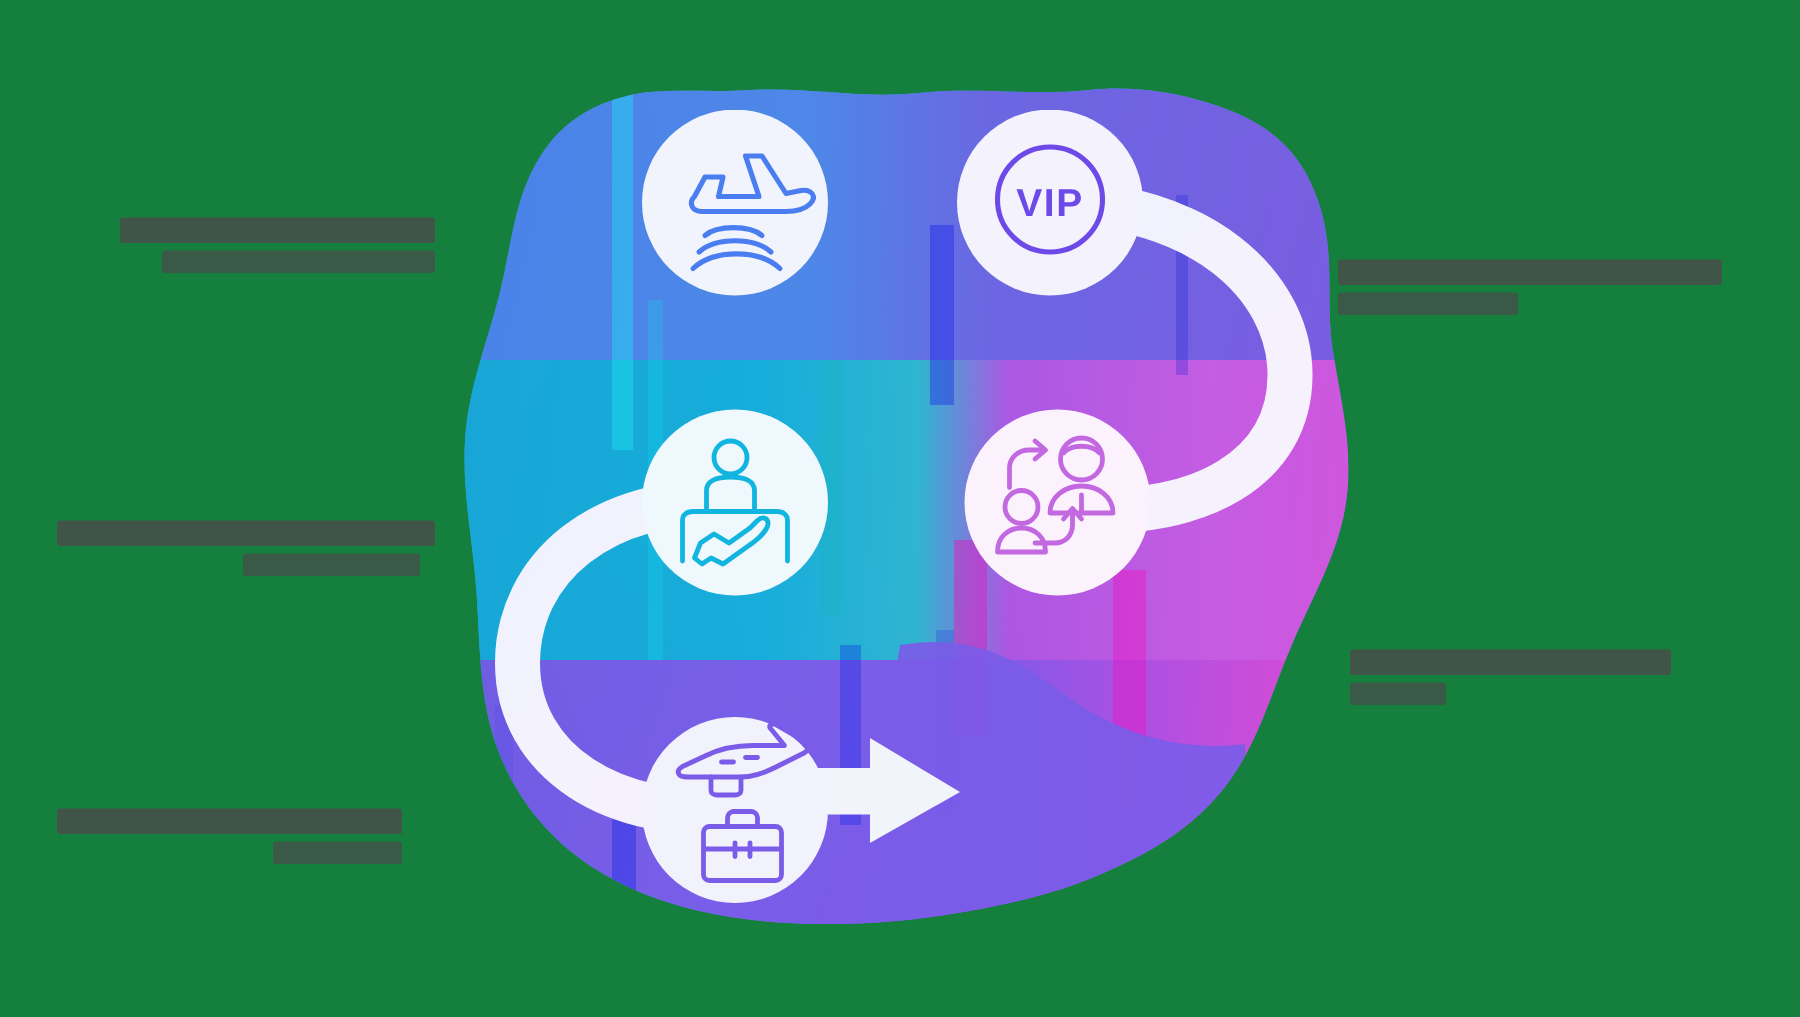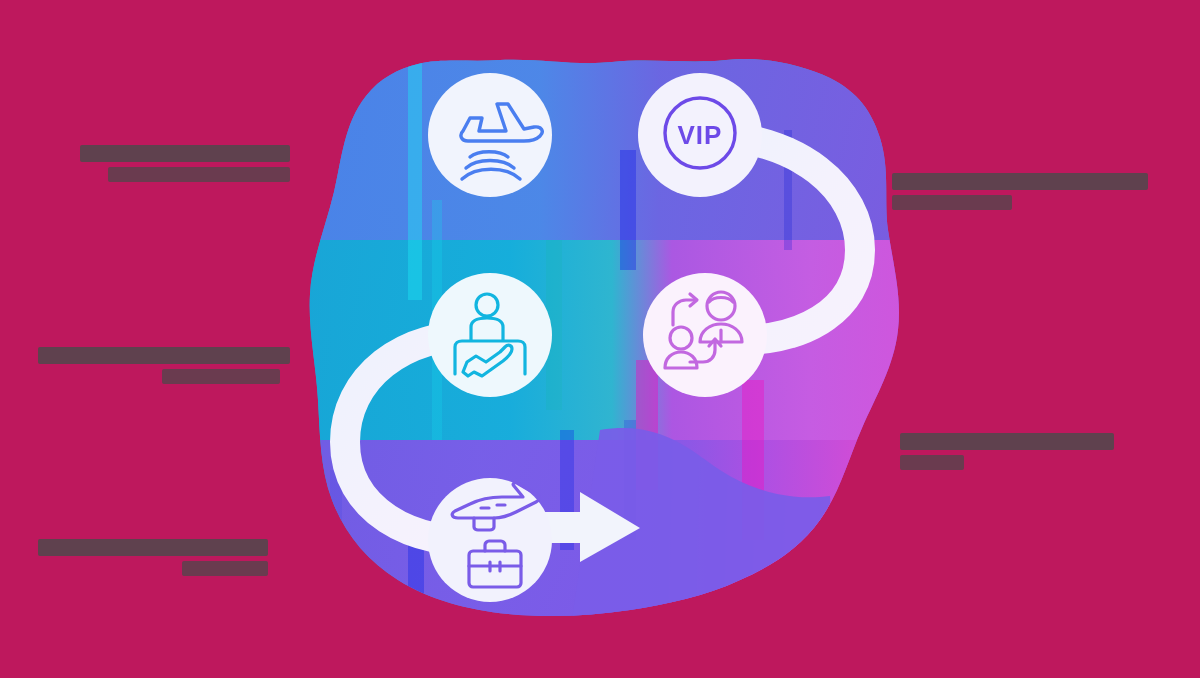--- a/index.html
+++ b/index.html
@@ -10,21 +10,21 @@
   body {
     width: 1200px;
     height: 678px;
     font-family: "Liberation Sans", sans-serif;
     overflow: hidden;
   }
   #stage {
     position: relative;
     width: 1200px;
     height: 678px;
-    background: #be185d;
+    background: #15803d;
   }
   #diagram-svg {
     position: absolute;
     left: 0;
     top: 0;
     width: 1200px;
     height: 678px;
   }
   .label-block {
     position: absolute;

